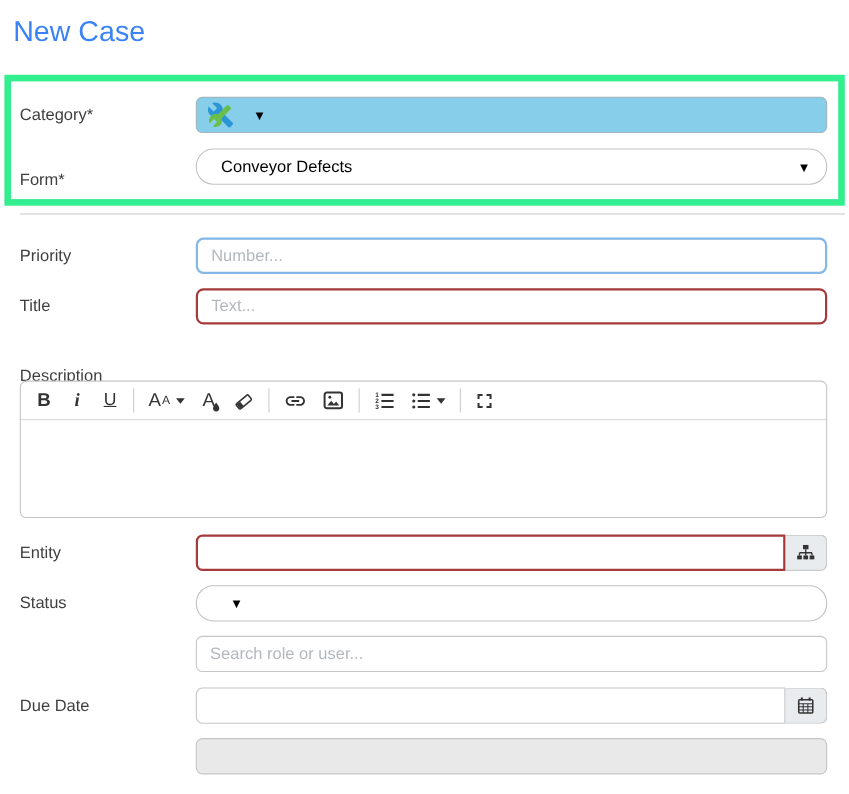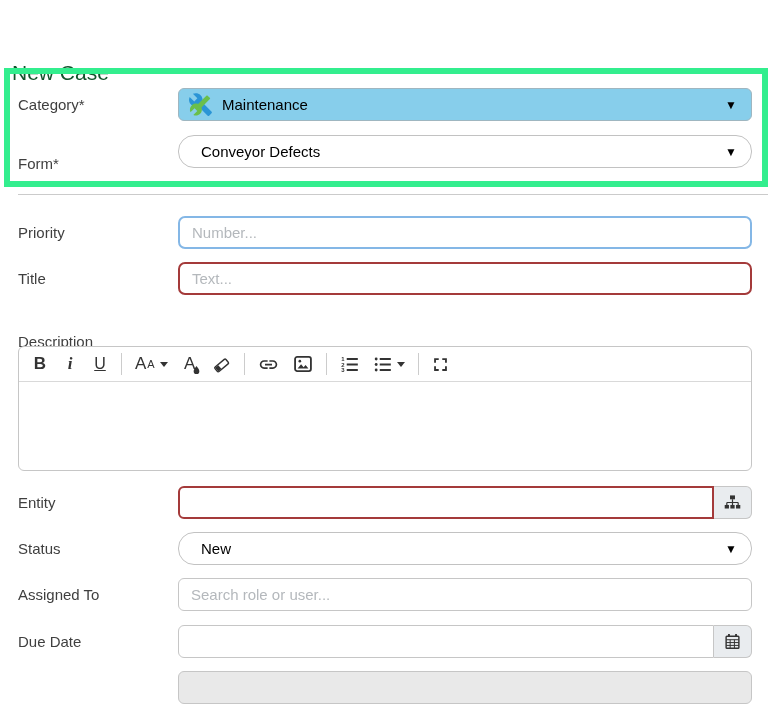--- a/index.html
+++ b/index.html
@@ -1,19 +1,19 @@
 <!DOCTYPE html>
 <html><head>
 <meta charset="utf-8">
 <style>
   * { margin:0; padding:0; box-sizing:border-box; }
   html,body { width:772px; height:722px; background:#fff; font-family:"Liberation Sans",sans-serif; overflow:hidden; }
   .page { position:relative; width:772px; height:722px; }
 
-  .page-title { position:absolute; left:12px; top:13px; font-size:21px; font-weight:400; color:#14532d;margin-top:48px; }
+  .page-title { position:absolute; left:12px; top:13px; font-size:26px; font-weight:400; color:#3b82f6; }
 
   .highlight-box { position:absolute; left:4px; top:68px; width:764px; height:119px;
     border:6px solid #33ee8e; pointer-events:none; z-index:5; }
 
   .flabel { position:absolute; left:18px; font-size:15px; color:#3f3f3f; line-height:33px; white-space:nowrap; }
   .fctrl  { position:absolute; left:178px; width:574px; height:33px; }
 
   
   .sel { display:flex; align-items:center; width:100%; height:100%;
     border:1px solid #c2c2c2; border-radius:16px; background:#fff; padding:0 14px 0 22px;
@@ -70,21 +70,20 @@
 
   <span class="flabel" style="top:88px">Category*</span>
   <div class="fctrl" style="top:88px">
     <div class="sel sel-category">
       <span class="cat-icon">
         <svg viewBox="0 0 24 24" width="25" height="25">
           <path fill="#2b95d6" d="M22.7 19l-9.1-9.1c.9-2.3.4-5-1.5-6.9-2-2-5-2.4-7.4-1.3L9 6 6 9 1.6 4.7C.4 7.1.9 10.1 2.9 12.1c1.9 1.9 4.6 2.4 6.9 1.5l9.1 9.1c.4.4 1 .4 1.4 0l2.3-2.3c.5-.4.5-1.1.1-1.4z"></path>
           <path fill="#6abf4b" transform="translate(1,23.5) scale(0.88,-0.88)" d="M22.7 19l-9.1-9.1c.9-2.3.4-5-1.5-6.9-2-2-5-2.4-7.4-1.3L9 6 6 9 1.6 4.7C.4 7.1.9 10.1 2.9 12.1c1.9 1.9 4.6 2.4 6.9 1.5l9.1 9.1c.4.4 1 .4 1.4 0l2.3-2.3c.5-.4.5-1.1.1-1.4z"></path>
         </svg>
       </span>
-      <span class="sel-value">Maintenance</span>
       <span class="dd-arrow">▼</span>
     </div>
   </div>
 
   <span class="flabel" style="top:147px">Form*</span>
   <div class="fctrl" style="top:135px">
     <div class="sel">
       <span class="sel-value">Conveyor Defects</span>
       <span class="dd-arrow">▼</span>
     </div>
@@ -208,26 +207,24 @@
             <rect x="17" y="15.5" width="6" height="5" fill="#333"></rect>
           </svg>
         </span>
       </div>
     </div>
   </div>
 
   <span class="flabel" style="top:532px">Status</span>
   <div class="fctrl" style="top:532px">
     <div class="sel">
-      <span class="sel-value">New</span>
       <span class="dd-arrow">▼</span>
     </div>
   </div>
 
-  <span class="flabel" style="top:578px">Assigned To</span>
   <div class="fctrl" style="top:578px">
     <input class="inp" type="text" placeholder="Search role or user..." style="">
   </div>
 
   <span class="flabel" style="top:625px">Due Date</span>
   <div class="fctrl" style="top:625px">
     <div class="igroup">
       <input class="inp" type="text" style="">
       <div class="ig-btn">
         <span>

